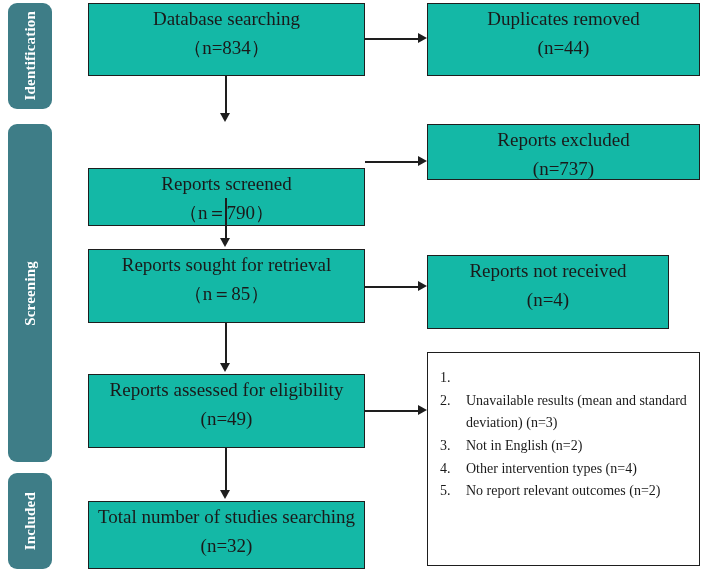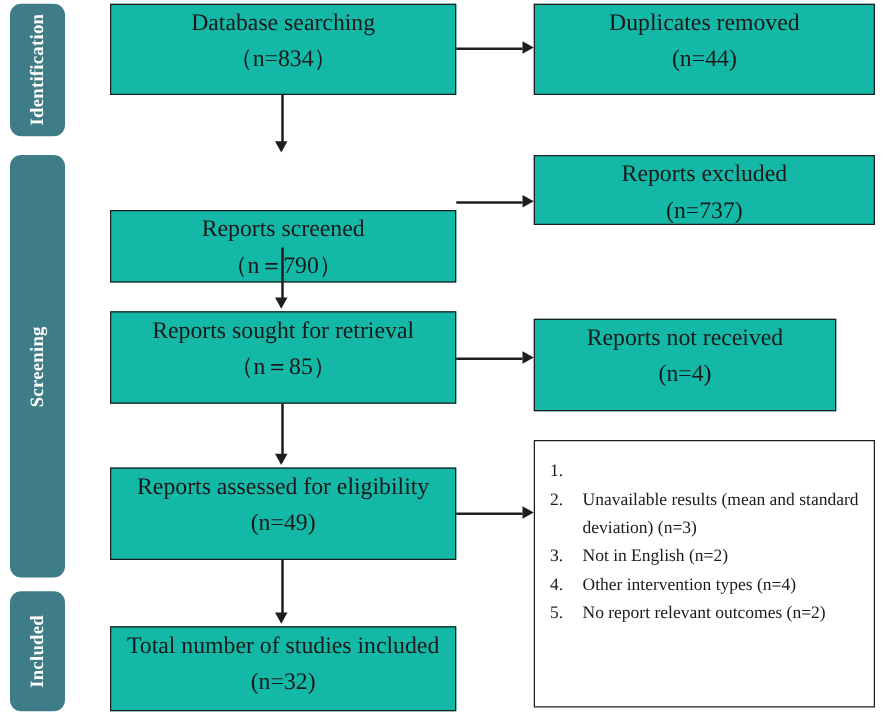--- a/index.html
+++ b/index.html
@@ -210,17 +210,17 @@
     </ol>
   </div>
 
   <div class="conn conn-h" style="left:365px; top:410px; width:53px;"></div>
   <div class="arrow-right" style="left:418px; top:405px;"></div>
 
   <div class="conn conn-v" style="left:225px; top:448px; height:43px;"></div>
   <div class="arrow-down" style="left:220px; top:490px;"></div>
 
   <div class="flow-box" style="left:88px; top:501px; width:277px; height:68px;">
-    <span class="bx-line">Total number of studies included</span>
+    <span class="bx-line">Total number of studies searching</span>
     <span class="bx-line">(n=32)</span>
   </div>
 
 </div>
 
 </body></html>

